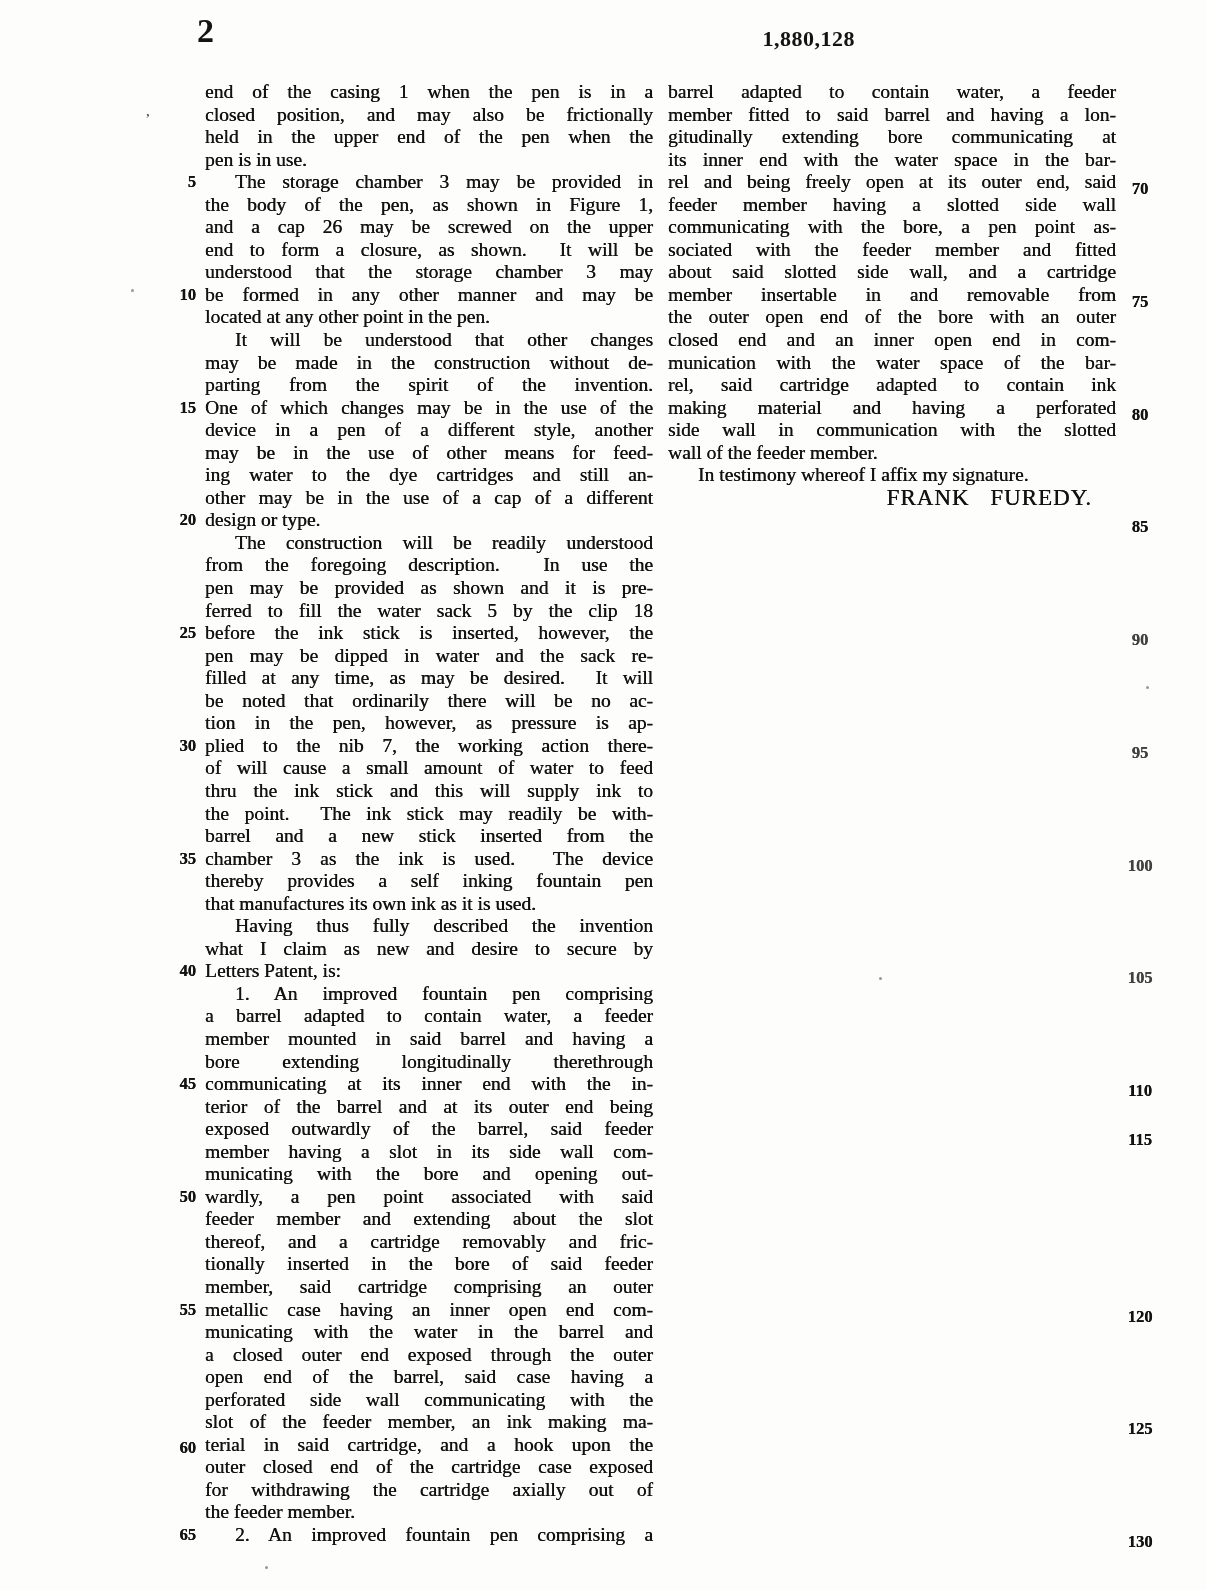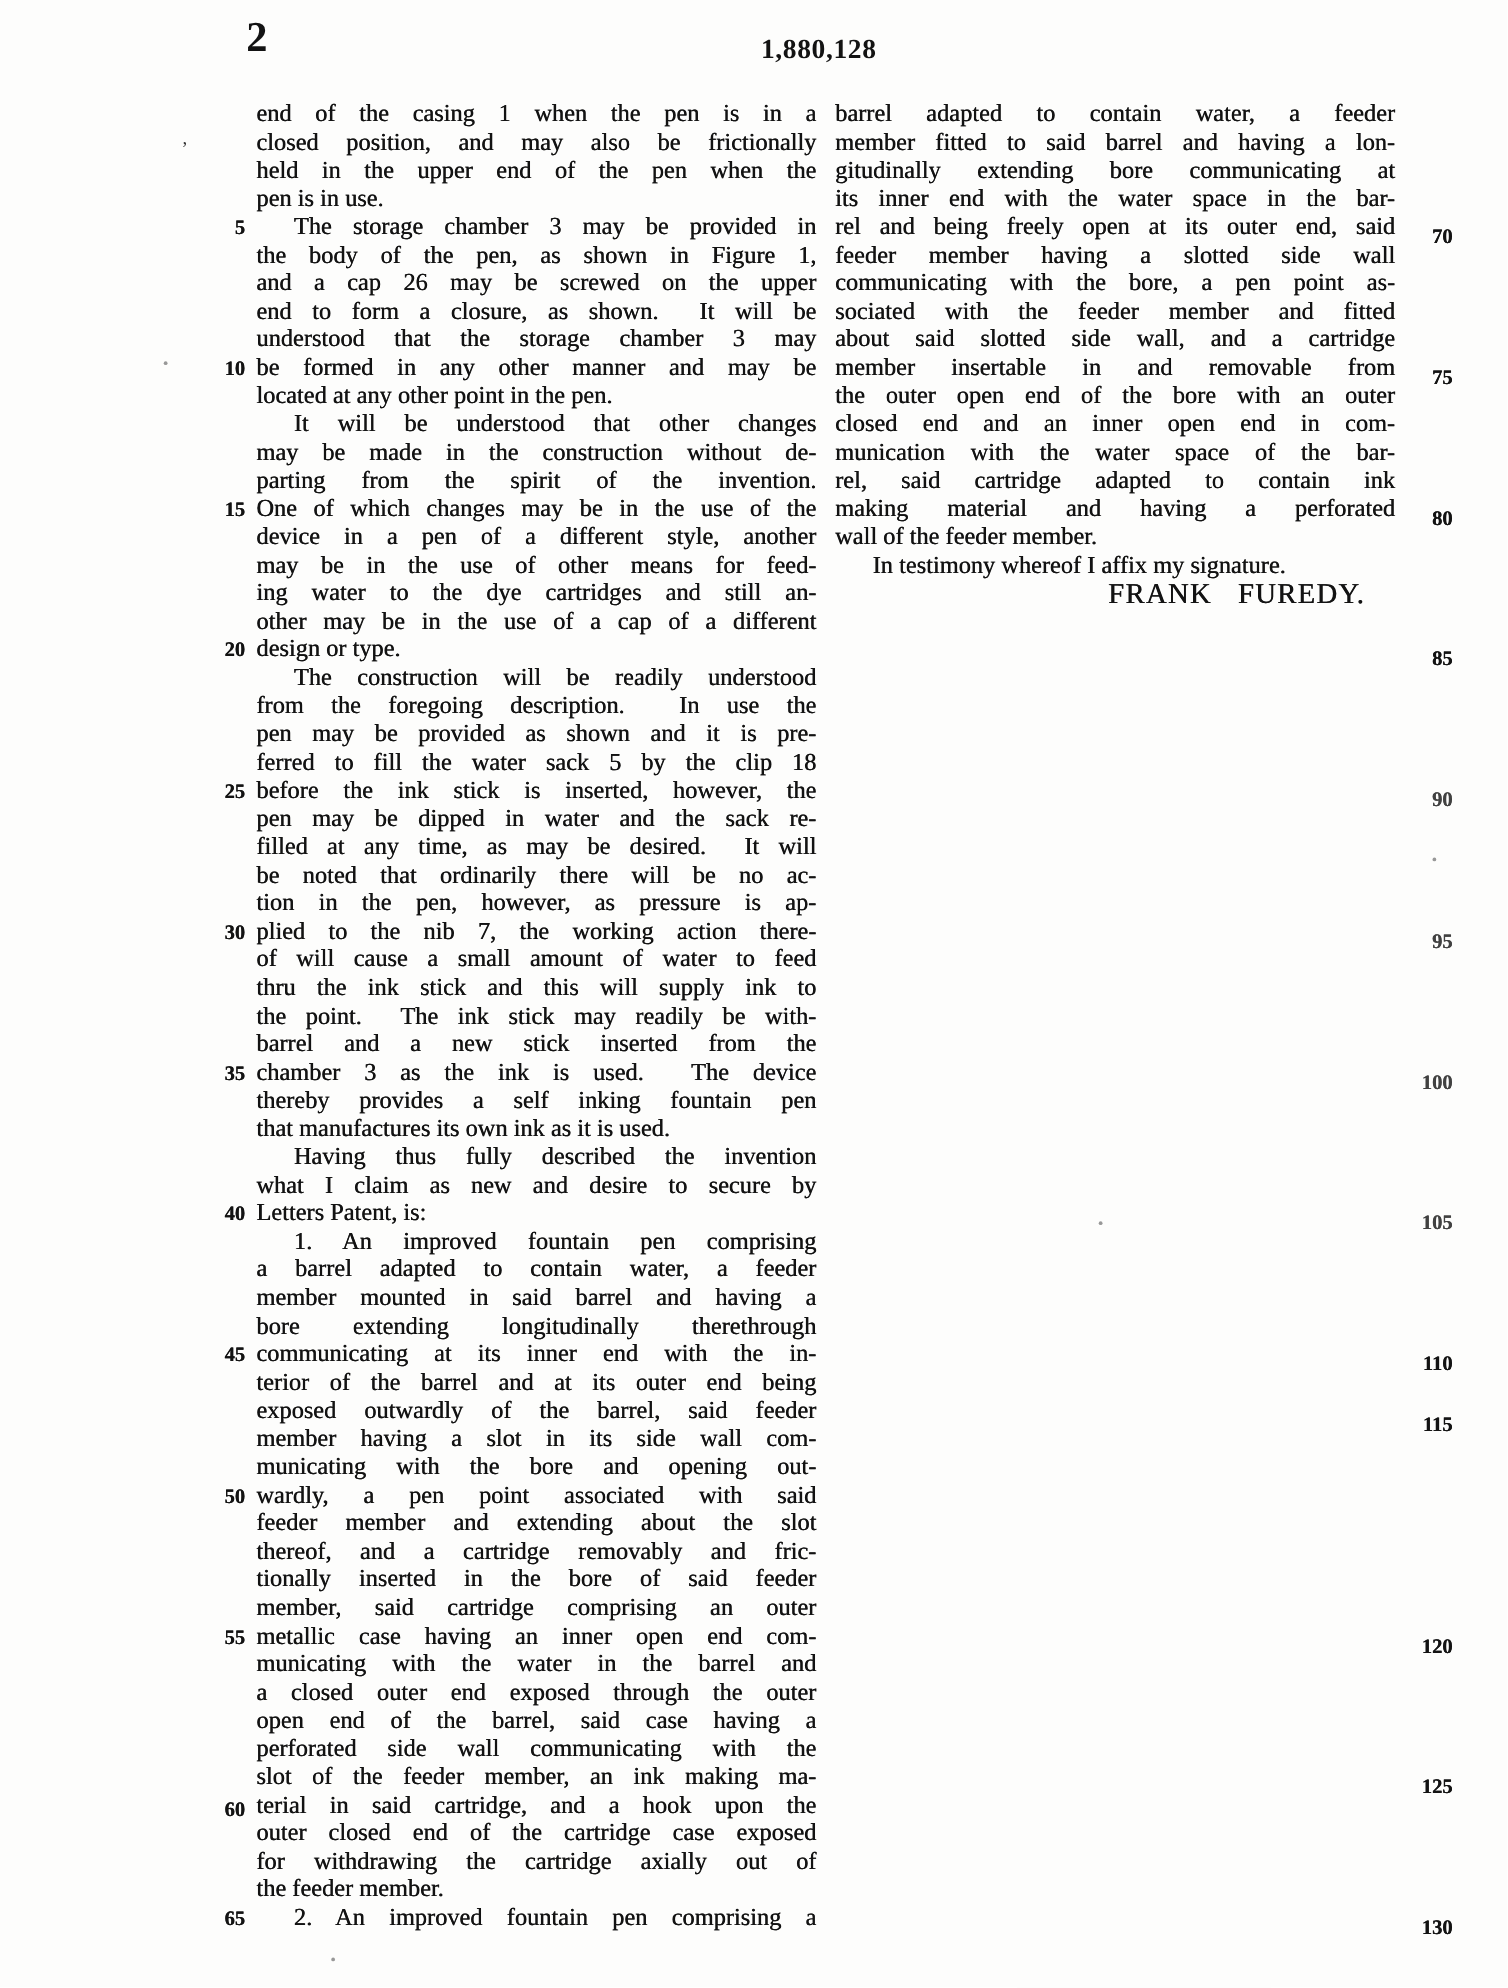--- a/index.html
+++ b/index.html
@@ -10,21 +10,21 @@
     font-family:"Liberation Serif","DejaVu Serif",serif;
     color:#131313;
     overflow:hidden;
   }
   .pagenum{
     position:absolute;left:197px;top:12px;
     font-size:34px;font-weight:bold;letter-spacing:1px;
   }
   .patnum{
     position:absolute;left:455px;top:26px;width:400px;
-    text-align:center;font-size:22px;font-weight:bold;letter-spacing:0.5px;font-family:Liberation Serif, serif;
+    text-align:right;font-size:22px;font-weight:bold;letter-spacing:0.5px;font-family:Liberation Serif, serif;
   }
   .col{
     position:absolute;top:81px;width:448px;
     font-size:19.5px;
     text-shadow:0.35px 0 0 currentColor;
   }
   .colL{left:205px;}
   .colR{left:668px;}
   .tline{
     height:22.55px;line-height:22.55px;
@@ -41,21 +41,21 @@
   }
   .nums{position:absolute;top:81px;font-weight:bold;font-size:16.5px;
     text-shadow:0.3px 0 0 currentColor;}
   .numsL{left:156px;width:40px;}
   .numsR{left:1118px;width:44px;}
   .nums span{
     position:absolute;display:block;width:100%;
     height:22.55px;line-height:22.55px;
   }
   .numsL span{text-align:right;}
-  .numsR span{text-align:right;}
+  .numsR span{text-align:center;}
   .numsR span.faded{opacity:0.8;}
   .speck{position:absolute;color:#333;font-size:15px;line-height:1;}
   .dot{width:3px;height:3px;border-radius:50%;background:#555;opacity:0.6;}
 </style>
 </head>
 <body>
 
 <div class="page">
   <div class="pagenum">2</div>
   <div class="patnum">1,880,128</div>
@@ -136,20 +136,21 @@
       <div class="tline">feeder member having a slotted side wall</div>
       <div class="tline">communicating with the bore, a pen point as-</div>
       <div class="tline">sociated with the feeder member and fitted</div>
       <div class="tline">about said slotted side wall, and a cartridge</div>
       <div class="tline">member insertable in and removable from</div>
       <div class="tline">the outer open end of the bore with an outer</div>
       <div class="tline">closed end and an inner open end in com-</div>
       <div class="tline">munication with the water space of the bar-</div>
       <div class="tline">rel, said cartridge adapted to contain ink</div>
       <div class="tline">making material and having a perforated</div>
+      <div class="tline">side wall in communication with the slotted</div>
       <div class="tline nj">wall of the feeder member.</div>
       <div class="tline ind nj">In testimony whereof I affix my signature.</div>
       <div class="tline nj sig">FRANK FUREDY.</div>
     </div>
 
   <div class="nums numsL" id="numsL">
       <span style="top: 90.2px;">5</span>
       <span style="top: 202.95px;">10</span>
       <span style="top: 315.7px;">15</span>
       <span style="top: 428.45px;">20</span>

